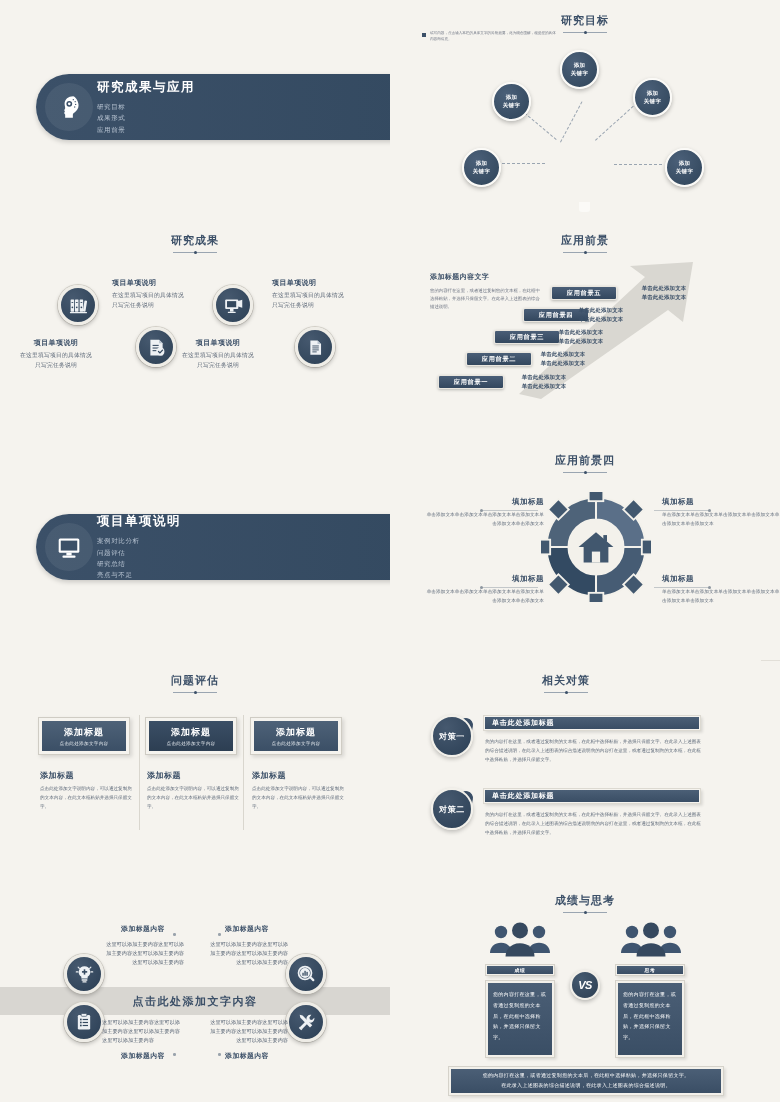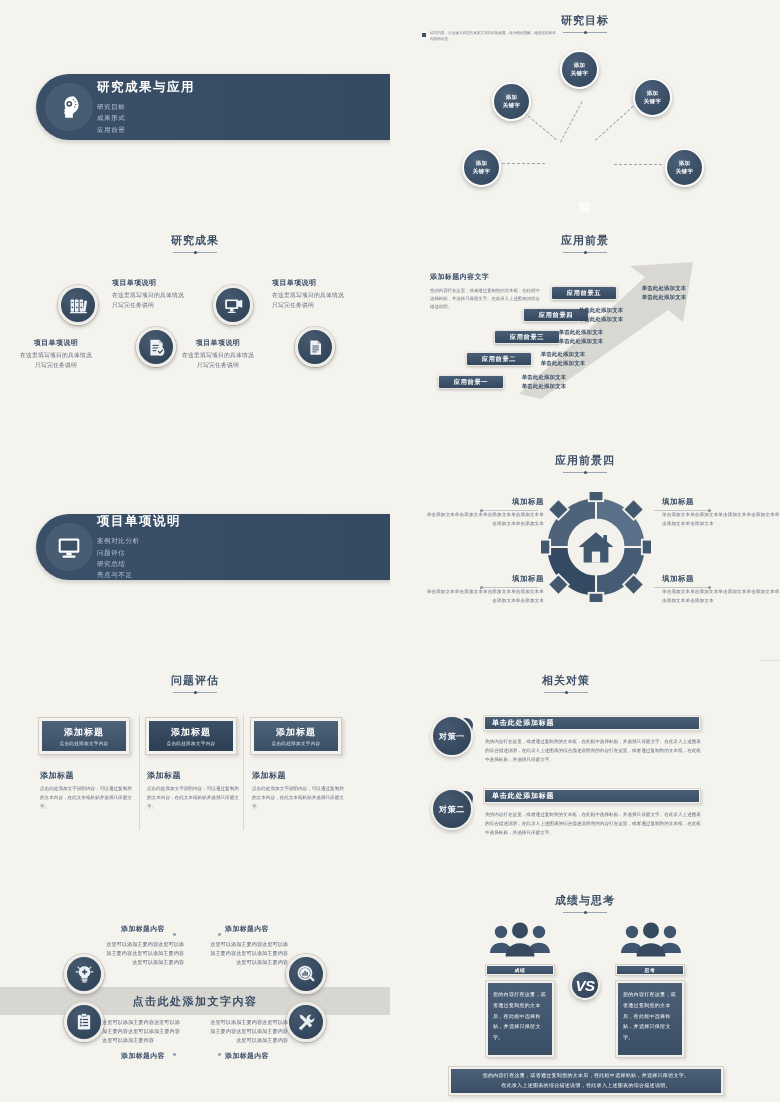--- a/index.html
+++ b/index.html
@@ -176,21 +176,21 @@
 
   
   .people { position:absolute; }
   .vs-badge {
     position:absolute; width:30px; height:30px; border-radius:50%;
     background:radial-gradient(circle at 35% 28%, #3f melt, #2c3e52);
     background:radial-gradient(circle at 35% 28%, #455a70, #2c3e52);
     border:2.5px solid #f0eee8;
     box-shadow:0 2px 4px rgba(0,0,0,.25);
     display:flex; align-items:center; justify-content:center;
-    color:#fff; font-size:15px; font-weight:bold; font-style:italic; letter-spacing:-.5px;
+    color:#fff; font-size:11px; font-weight:bold; font-style:italic; letter-spacing:-.5px;
   }
   .ach-head {
     position:absolute; width:70px; height:12px;
     border:1px solid #d5d2ca; padding:1px; background:#f2f0ea;
     box-shadow:1.5px 1.5px 3px rgba(0,0,0,.12);
   }
   .ach-head .ib {
     width:100%; height:100%; background:linear-gradient(180deg,#4b5f76,#3a4e65);
     display:flex; align-items:center; justify-content:center;
     color:#fff; font-size:4.8px; font-weight:bold; letter-spacing:.6px;

